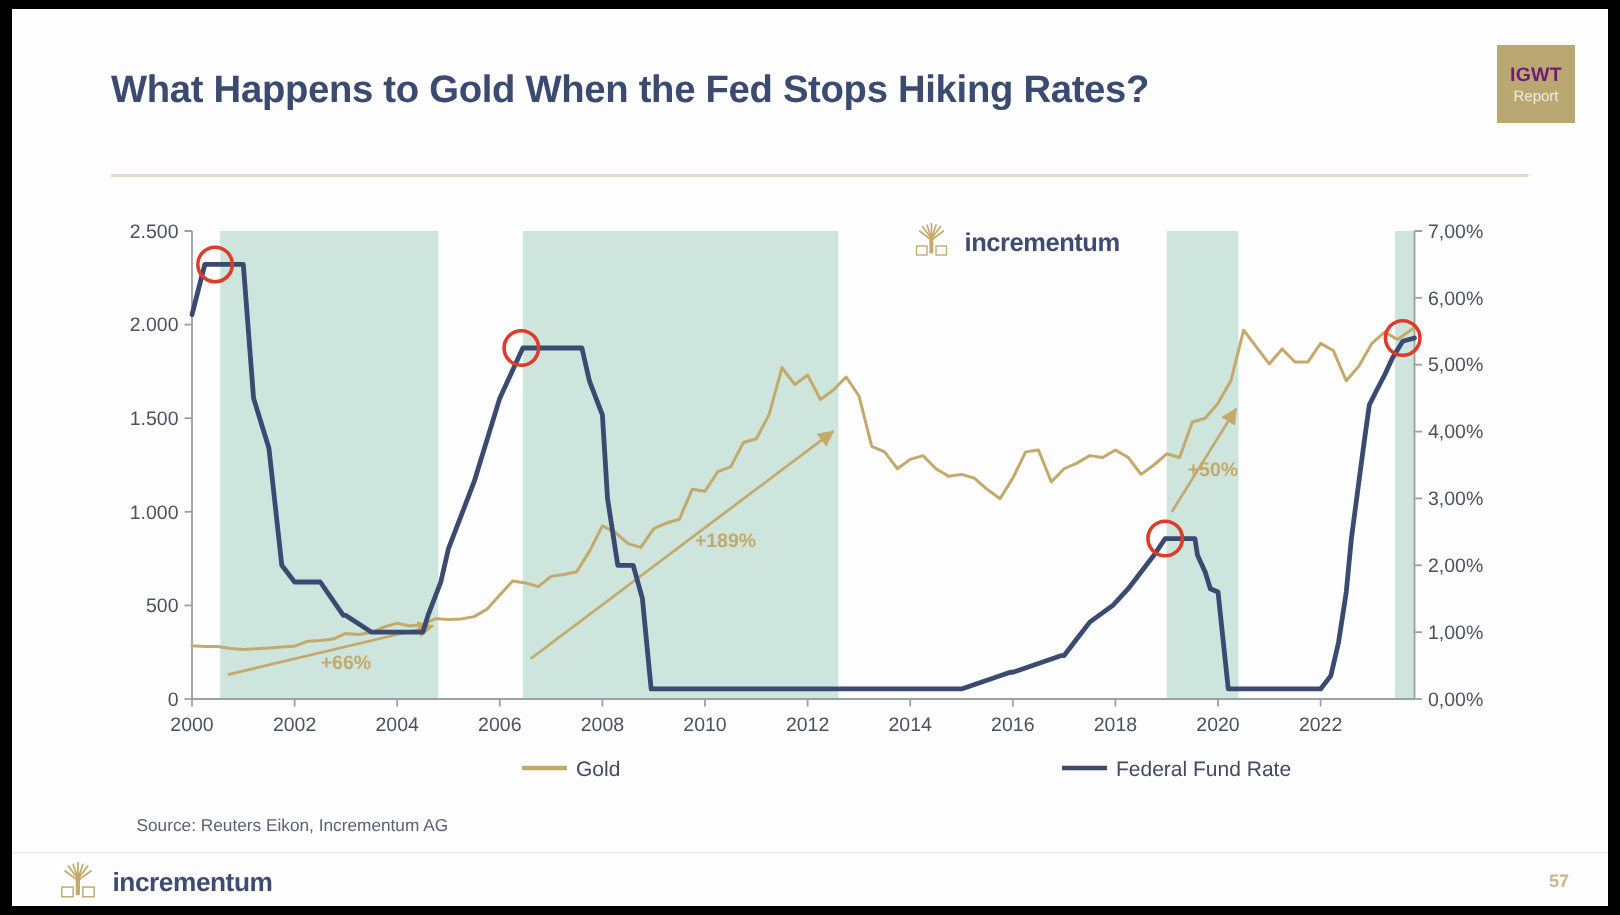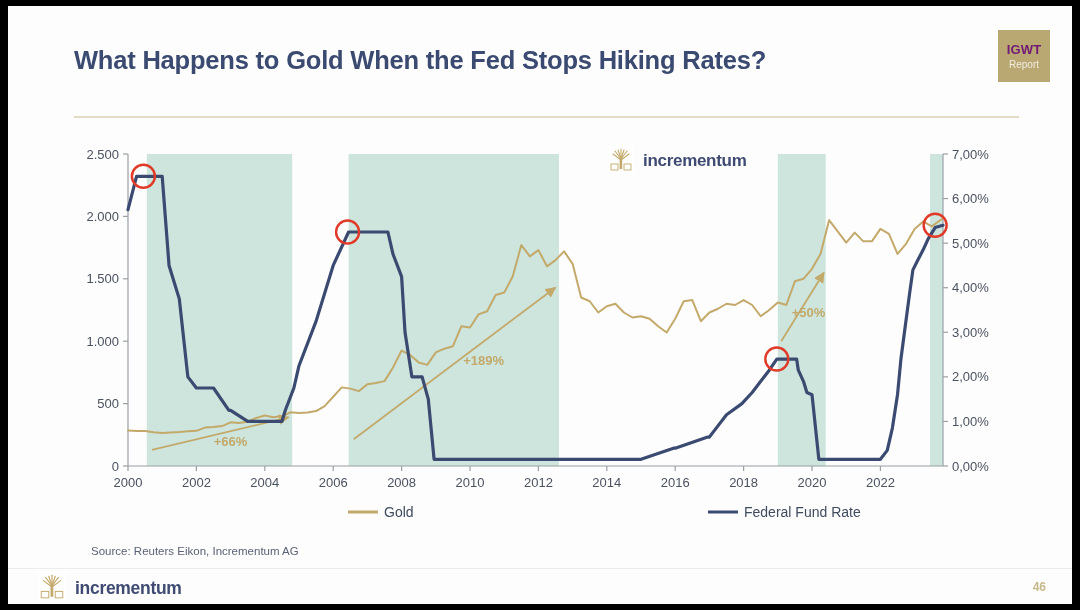--- a/index.html
+++ b/index.html
@@ -307,16 +307,16 @@
               <path d="M13 14 L21 8"></path>
           </g>
           <rect x="3" y="18" width="7" height="6" fill="#ffffff" stroke="#c3a96a" stroke-width="0.9"></rect>
           <rect x="16" y="18" width="7" height="6" fill="#ffffff" stroke="#c3a96a" stroke-width="0.9"></rect>
           <rect x="11.6" y="12" width="2.6" height="11" fill="#c3a96a"></rect>
         </svg>
       </span>
       <span class="wordmark">incrementum</span>
     </div>
 
-    <div id="page-number">46</div>
+    <div id="page-number">57</div>
 
   </div>
 </div>
 
 </body></html>

